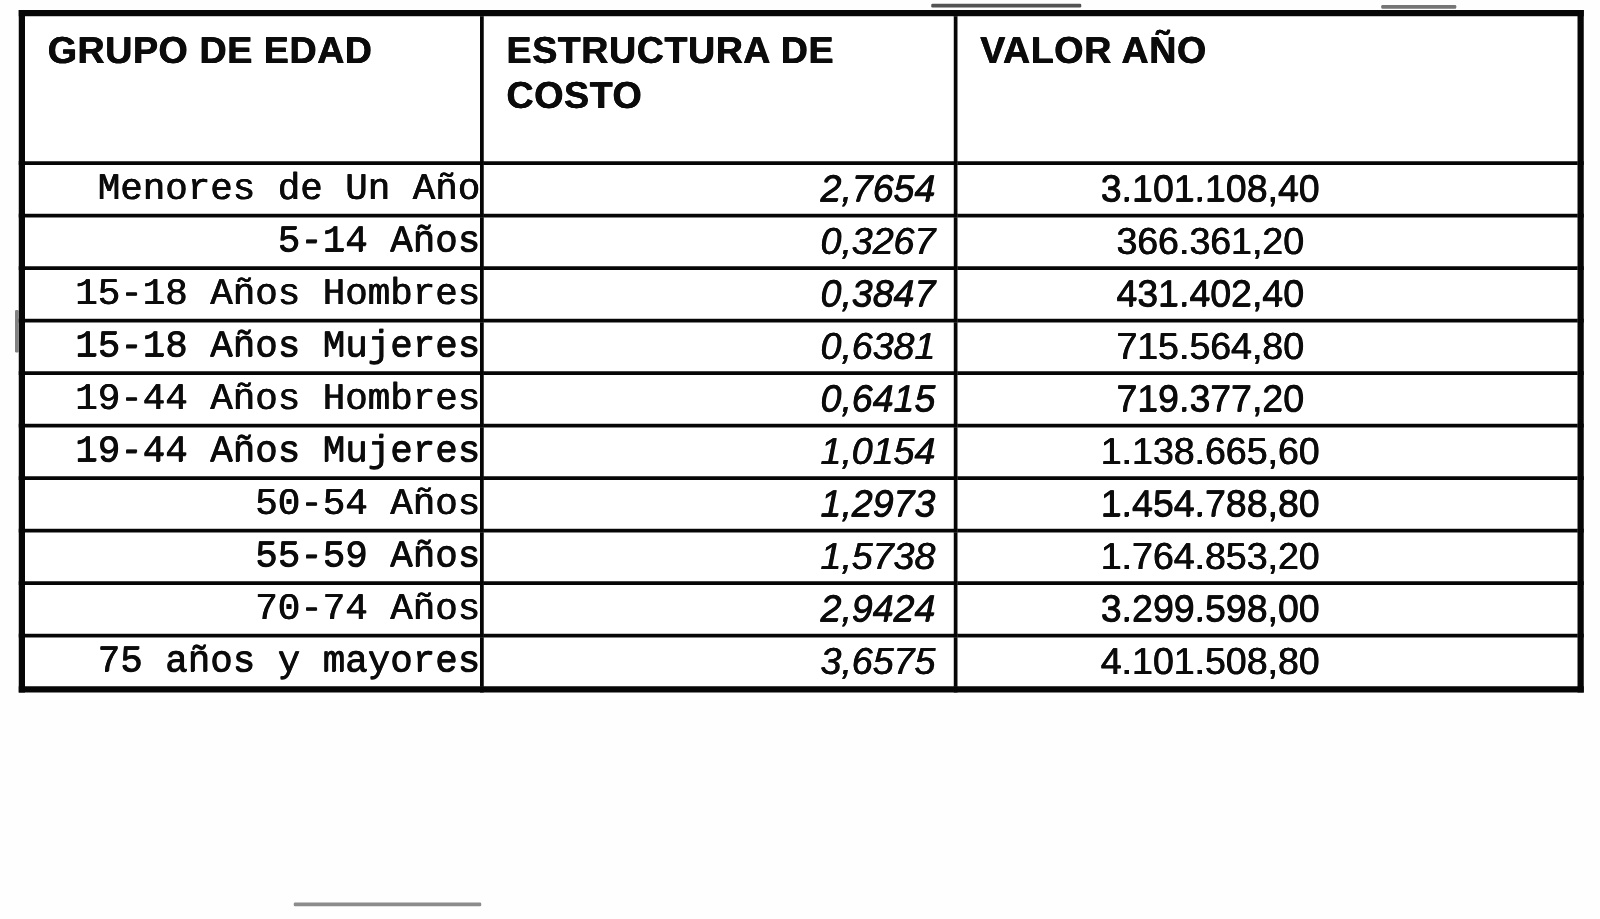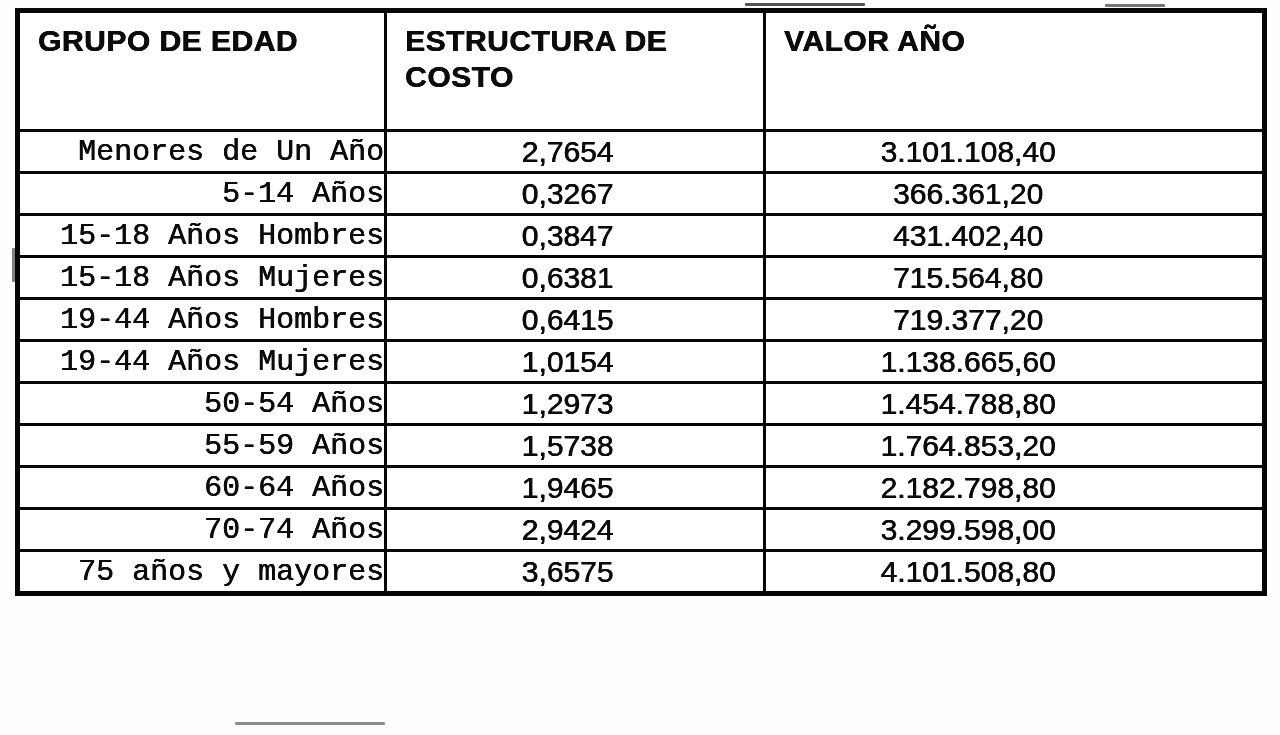--- a/index.html
+++ b/index.html
@@ -50,21 +50,21 @@
   }
   td.cell {
     font-size: 30px;
     line-height: 34px;
     height: 39px;
     padding: 0;
     white-space: nowrap;
     overflow: hidden;
   }
   td.cell-grupo   { text-align: right;  padding-left: 13px; font-family: Liberation Mono, monospace; }
-  td.cell-estructura { text-align: center; padding-right: 15px; }
+  td.cell-estructura { text-align: right; padding-right: 15px; font-style: italic; }
   td.cell-valor   { text-align: center; padding-right: 92px; }
 
   
   .artifact {
     position: absolute;
     background: #191919;
     border-radius: 1px;
   }
   .a1 { left: 62px;  top: 13px;  width: 5px;  height: 4px; }
   .a2 { left: 70px;  top: 13px;  width: 4px;  height: 3px; }
@@ -133,25 +133,20 @@
           <td class="cell cell-grupo">50-54 Años</td>
           <td class="cell cell-estructura">1,2973</td>
           <td class="cell cell-valor">1.454.788,80</td>
         </tr>
         <tr>
           <td class="cell cell-grupo">55-59 Años</td>
           <td class="cell cell-estructura">1,5738</td>
           <td class="cell cell-valor">1.764.853,20</td>
         </tr>
         <tr>
-          <td class="cell cell-grupo">60-64 Años</td>
-          <td class="cell cell-estructura">1,9465</td>
-          <td class="cell cell-valor">2.182.798,80</td>
-        </tr>
-        <tr>
           <td class="cell cell-grupo">70-74 Años</td>
           <td class="cell cell-estructura">2,9424</td>
           <td class="cell cell-valor">3.299.598,00</td>
         </tr>
         <tr>
           <td class="cell cell-grupo">75 años y mayores</td>
           <td class="cell cell-estructura">3,6575</td>
           <td class="cell cell-valor">4.101.508,80</td>
         </tr>
       </tbody>

